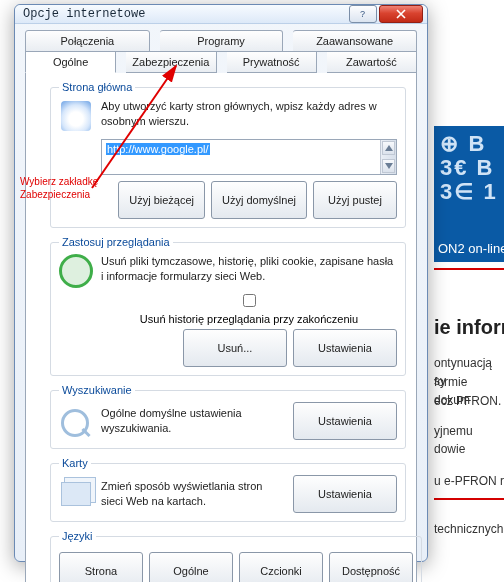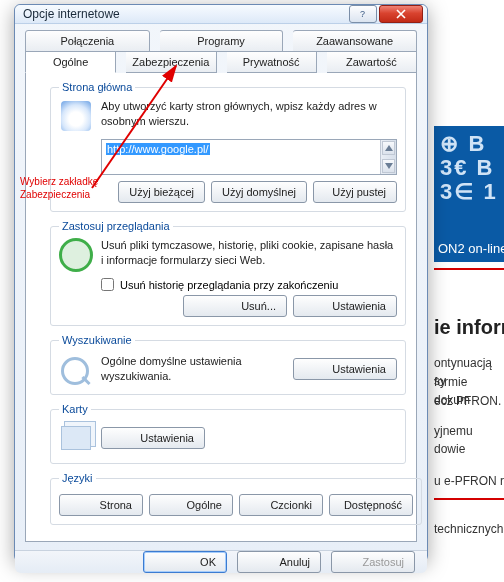--- a/index.html
+++ b/index.html
@@ -105,20 +105,21 @@
     flex-direction: column;
   }
   .titlebar {
     height: 28px;
     background: linear-gradient(#f7fbff,#dde9f8);
     border-bottom: 1px solid #bcd0e8;
     border-radius: 6px 6px 0 0;
     display: flex;
     align-items: center;
     padding: 0 4px 0 8px;
+    font-family: Liberation Mono, monospace;
   }
   .titlebar-title {
     flex: 1;
     font-size: 12px;
     color: #1a2a3a;
   }
   .winbtn {
     width: 28px;
     height: 18px;
     border: 1px solid #7a8ea8;
@@ -245,42 +246,42 @@
   }
   .btnrow {
     display: flex;
     justify-content: flex-end;
     gap: 6px;
     margin-top: 4px;
   }
   .btnrow.indent { margin-left: 42px; }
   button.std {
     min-width: 84px;
-    height: 22px;
+    height: 38px;
     padding: 0 10px;
     font-size: 11px;
     font-family: inherit;
     border: 1px solid #8a97a8;
     border-radius: 3px;
     background: linear-gradient(#fefefe,#e4e9ef);
     cursor: pointer;
     color: #222;
-    text-align: right;
   }
   button.std:disabled {
     color: #999;
     cursor: default;
   }
   button.std.wide { min-width: 104px; }
 
   .chk-row {
     margin: 6px 0 4px 42px;
     display: flex;
     align-items: center;
     gap: 6px;
+    flex-direction: column;
   }
   .chk-row input { margin:0; }
 
   .footer {
     height: 38px;
     border-top: 1px solid #c8d2df;
     background: linear-gradient(#f2f5fa,#e5ecf5);
     display: flex;
     justify-content: flex-end;
     align-items: center;
@@ -432,20 +433,21 @@
           <button class="std wide">Ustawienia</button>
         </div>
       </fieldset>
 
       <fieldset class="group">
         <legend>Karty</legend>
         <div class="row" style="align-items:center">
           <div class="icon-slot">
               <span class="ic-tabs"></span>
             </div>
+          <div class="desc-text" style="flex:1">Zmień sposób wyświetlania stron sieci Web na kartach.</div>
           <button class="std wide">Ustawienia</button>
         </div>
       </fieldset>
 
       <fieldset class="group">
         <legend>Języki</legend>
         <div class="btnrow" style="justify-content:space-between">
           <button class="std">Strona</button>
           <button class="std">Ogólne</button>
           <button class="std">Czcionki</button>

